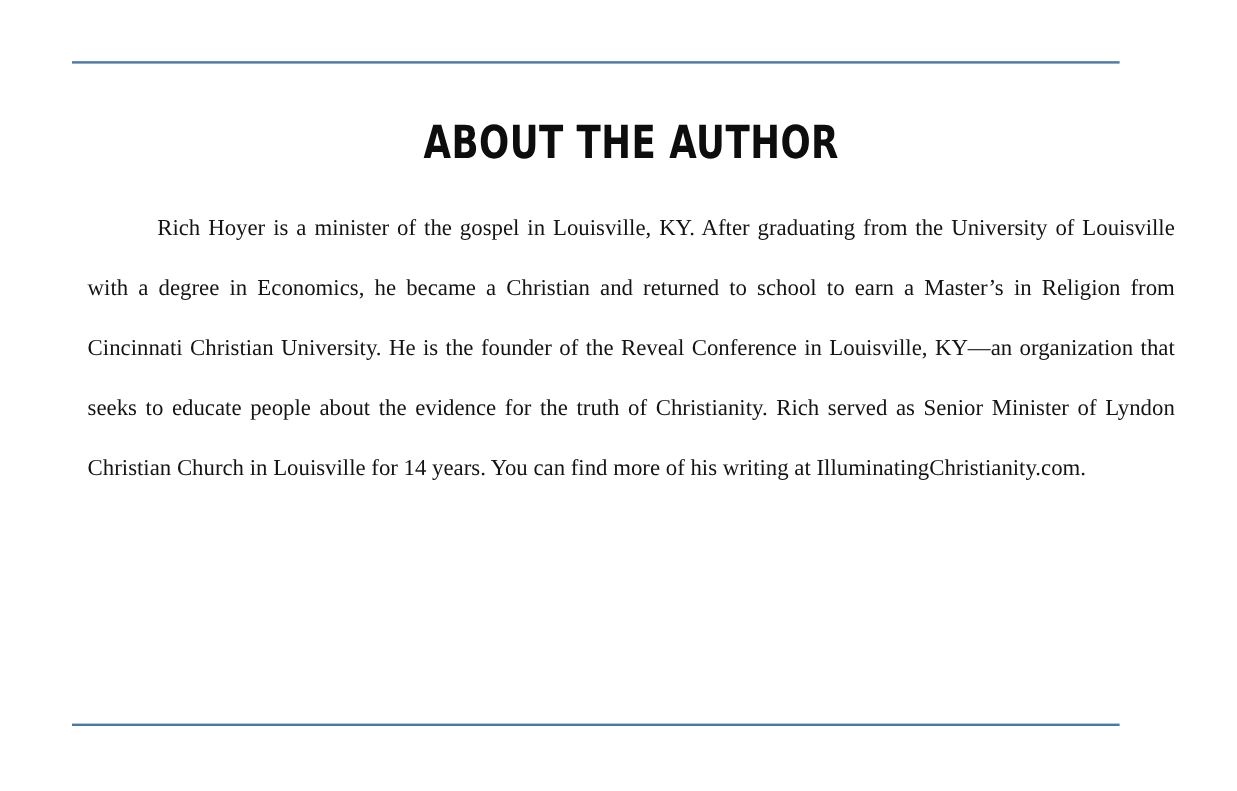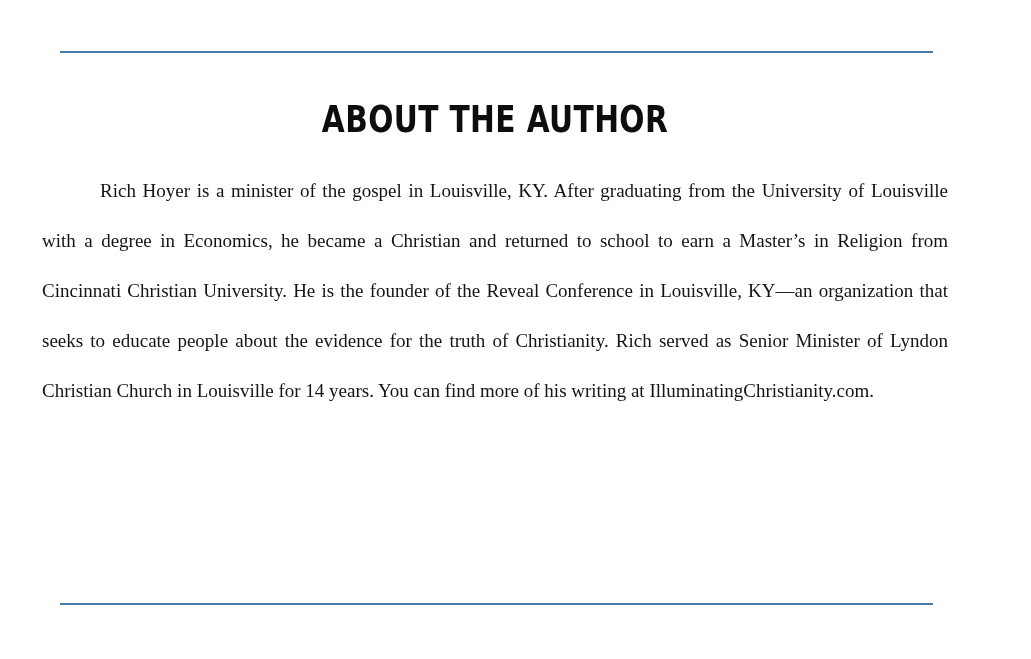--- a/index.html
+++ b/index.html
@@ -25,21 +25,21 @@
     left: 60px;
     width: 873px;
     height: 0;
     border-top: 2px solid #4a78a8;
   }
   .rule.top { top: 51px; }
   .rule.bottom { top: 603px; }
 
   .content {
     position: absolute;
-    left: 42px;
+    left: 73px;
     top: 100px;
     width: 906px;
   }
 
   .heading {
     text-align: center;
     font-family: "DejaVu Sans", sans-serif;
     font-weight: bold;
     font-size: 38px;
     letter-spacing: 0.5px;

